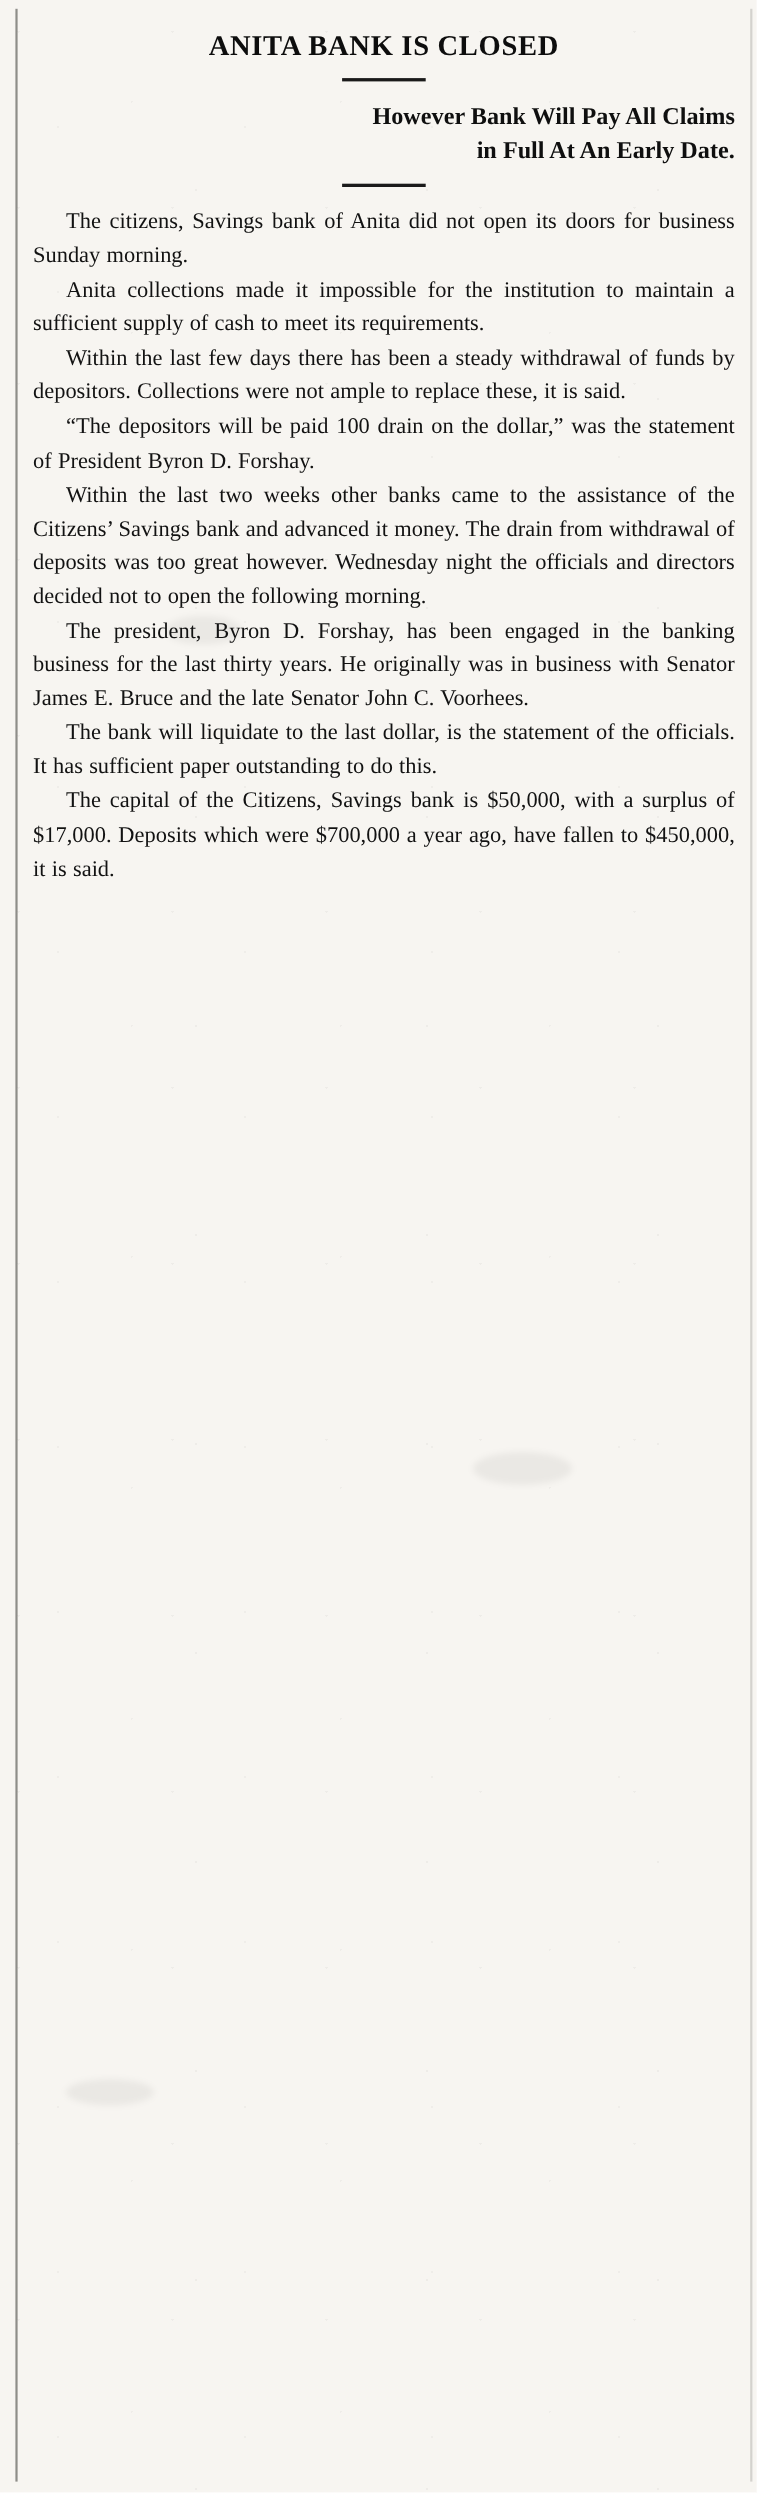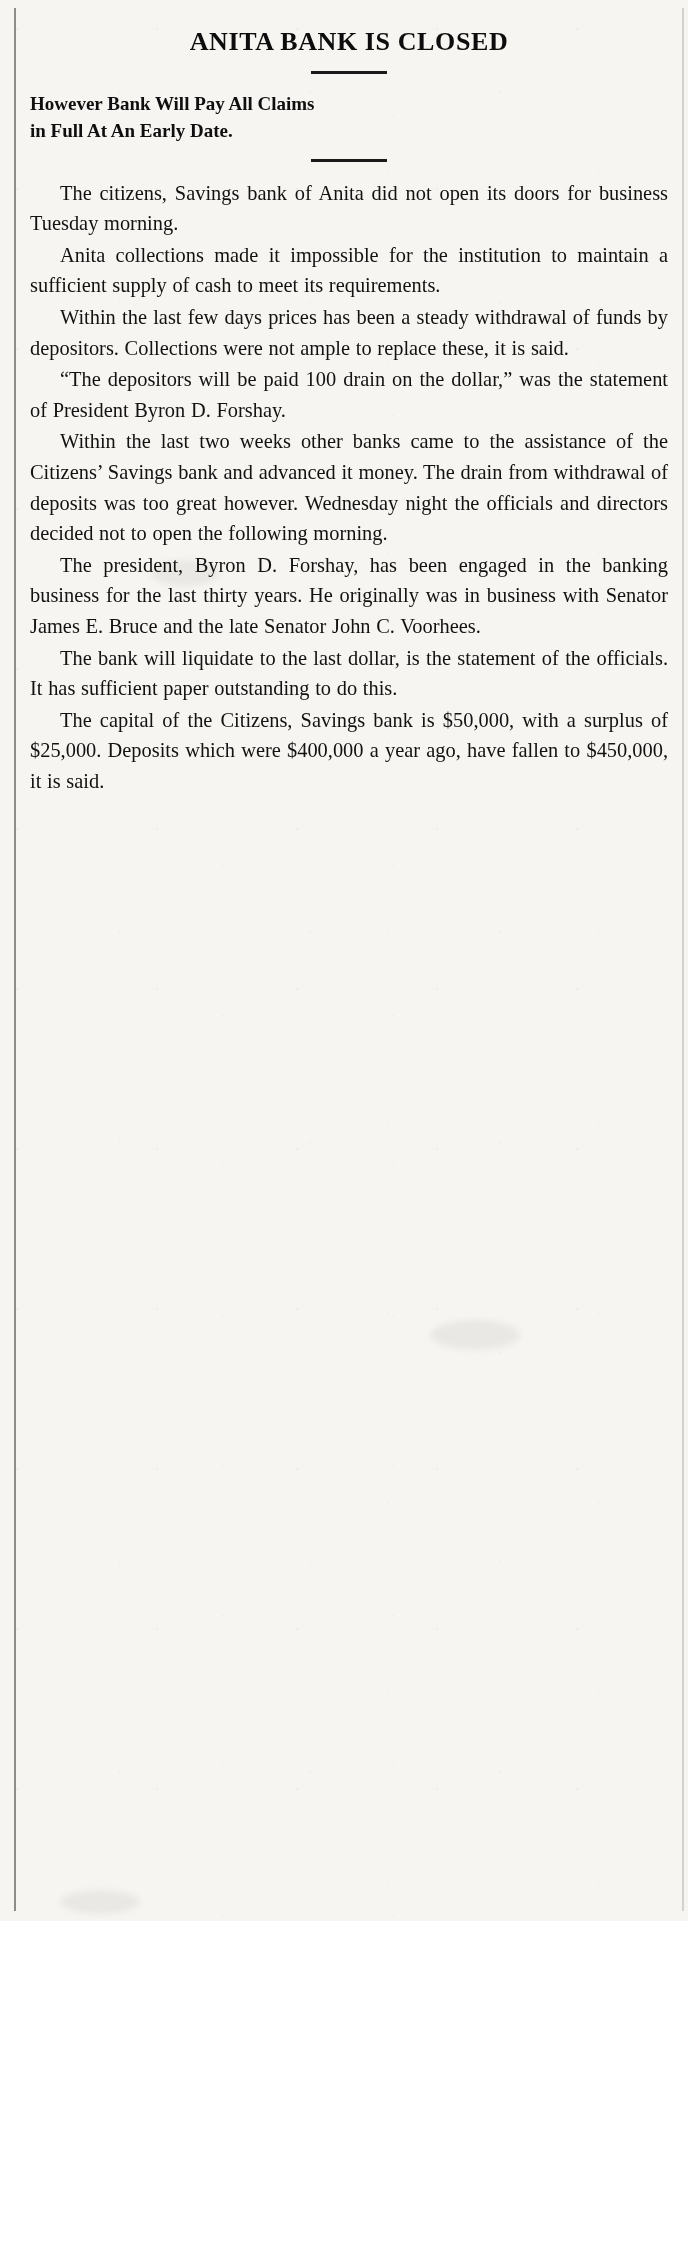--- a/index.html
+++ b/index.html
@@ -10,21 +10,21 @@
   body {
     width: 688px;
     height: 2266px;
     font-family: "Liberation Serif", serif;
     color: #111111;
     overflow: hidden;
   }
   .page {
     position: relative;
     width: 688px;
-    height: 1921px;
+    height: 2266px;
     background: #f7f5f1;
     background-image:
       radial-gradient(circle at 12% 18%, rgba(0,0,0,0.035) 0 1px, transparent 1px),
       radial-gradient(circle at 63% 44%, rgba(0,0,0,0.03) 0 1px, transparent 1px),
       radial-gradient(circle at 31% 77%, rgba(0,0,0,0.03) 0 1px, transparent 1px),
       radial-gradient(circle at 85% 91%, rgba(0,0,0,0.035) 0 1px, transparent 1px);
     background-size: 140px 160px, 190px 210px, 170px 150px, 210px 190px;
     text-decoration: underline;
   }
   
@@ -58,23 +58,23 @@
     margin: 10px 0 14px 0;
     line-height: 1.1;
   }
   .rule-short {
     width: 76px;
     height: 3px;
     background: #1a1a1a;
     margin: 0 auto 16px auto;
   }
   .subhead {
-    text-align: left;
+    text-align: right;
     font-weight: bold;
-    font-size: 19px;
+    font-size: 22px;
     line-height: 1.45;
     color: #0f0f0f;
     margin: 0 0 14px 0;
   }
   .subhead .line {
     display: block;
   }
   .body {
     margin-top: 8px;
   }
@@ -119,24 +119,24 @@
     <div class="rule-short"></div>
 
     <h2 class="subhead">
       <span class="line">However Bank Will Pay All Claims</span>
       <span class="line">in Full At An Early Date.</span>
     </h2>
 
     <div class="rule-short"></div>
 
     <div class="body">
-      <p class="para">The citizens, Savings bank of Anita did not open its doors for business Tuesday morning.</p>
+      <p class="para">The citizens, Savings bank of Anita did not open its doors for business Sunday morning.</p>
       <p class="para">Anita collections made it impossible for the institution to maintain a sufficient supply of cash to meet its requirements.</p>
-      <p class="para">Within the last few days prices has been a steady withdrawal of funds by depositors. Collections were not ample to replace these, it is said.</p>
+      <p class="para">Within the last few days there has been a steady withdrawal of funds by depositors. Collections were not ample to replace these, it is said.</p>
       <p class="para">“The depositors will be paid 100 drain on the dollar,” was the statement of President Byron D. Forshay.</p>
       <p class="para">Within the last two weeks other banks came to the assistance of the Citizens’ Savings bank and advanced it money. The drain from withdrawal of deposits was too great however. Wednesday night the officials and directors decided not to open the following morning.</p>
       <p class="para">The president, Byron D. Forshay, has been engaged in the banking business for the last thirty years. He originally was in business with Senator James E. Bruce and the late Senator John C. Voorhees.</p>
       <p class="para">The bank will liquidate to the last dollar, is the statement of the officials. It has sufficient paper outstanding to do this.</p>
-      <p class="para">The capital of the Citizens, Savings bank is $50,000, with a surplus of $25,000. Deposits which were $400,000 a year ago, have fallen to $450,000, it is said.</p>
+      <p class="para">The capital of the Citizens, Savings bank is $50,000, with a surplus of $17,000. Deposits which were $700,000 a year ago, have fallen to $450,000, it is said.</p>
     </div>
 
   </div>
 </div>
 
 </body></html>

